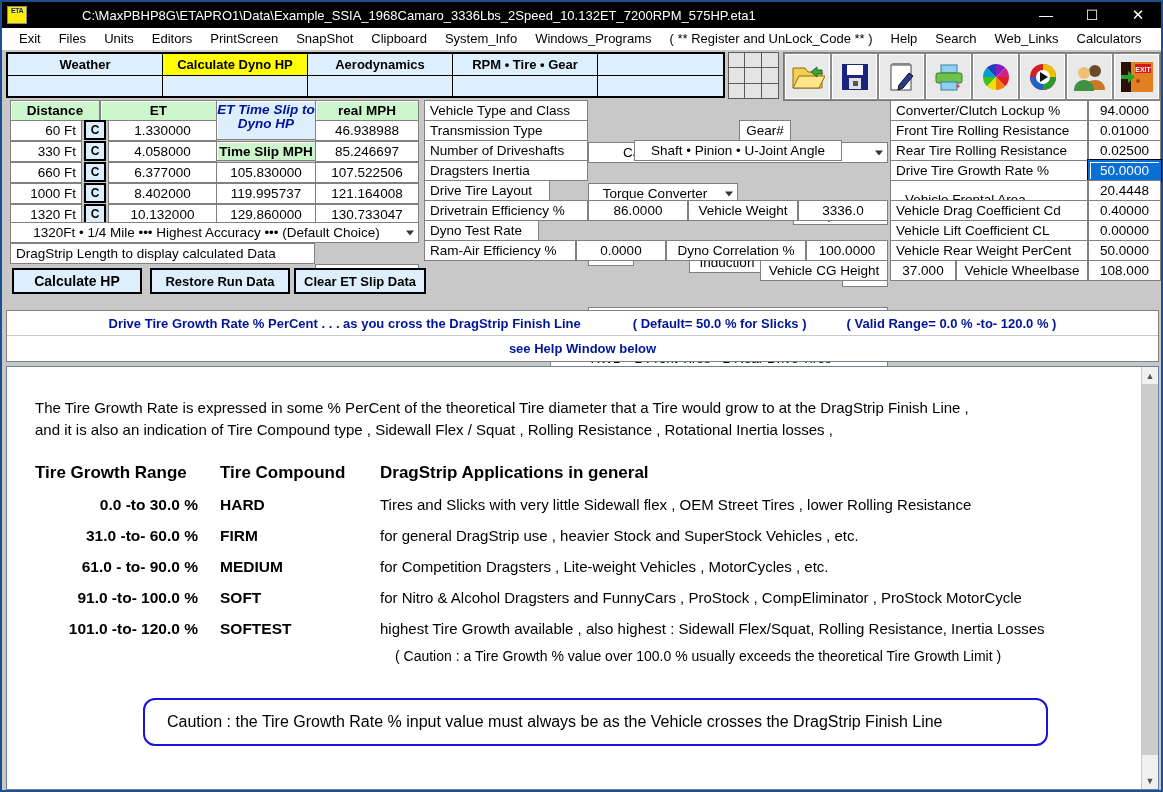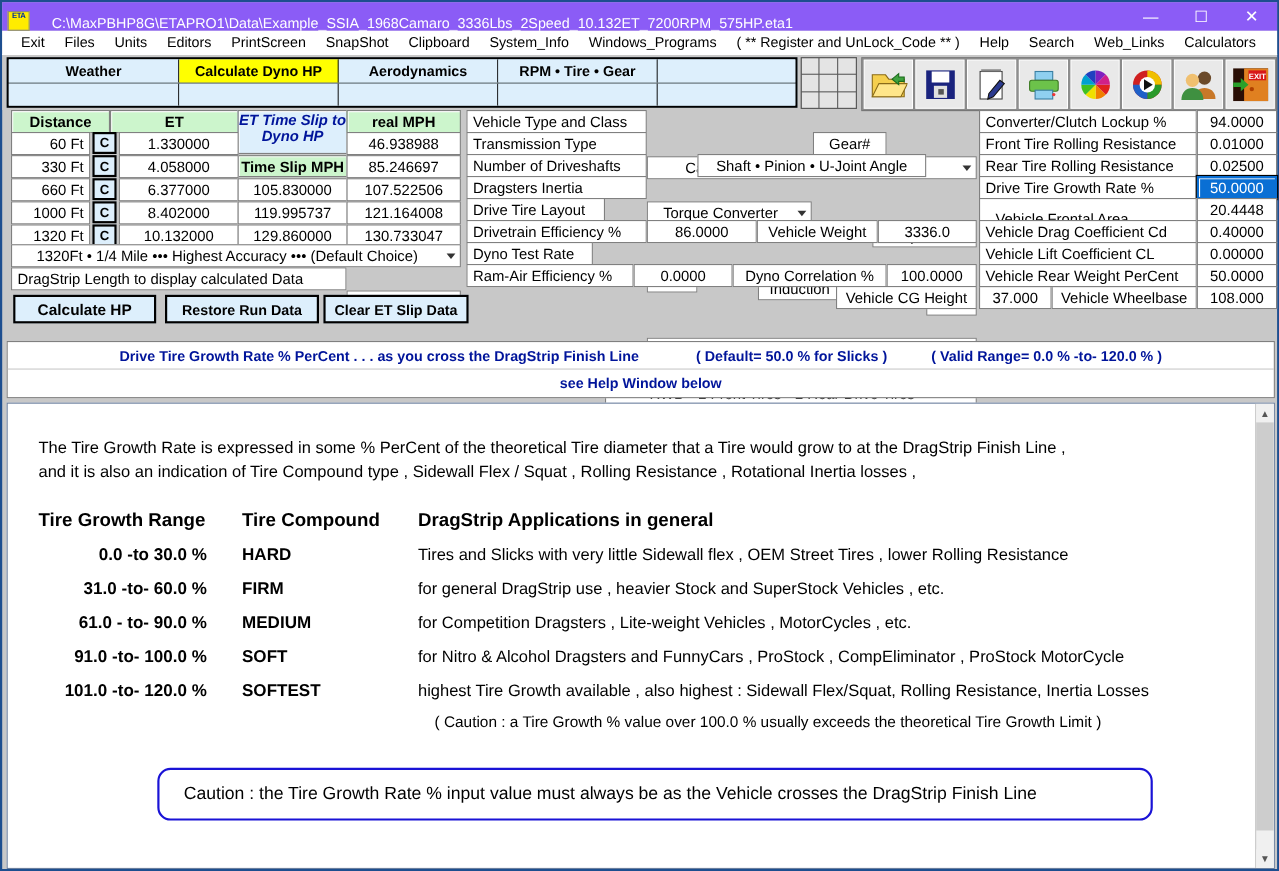--- a/index.html
+++ b/index.html
@@ -7,22 +7,22 @@
   body {
     font-family: "Liberation Sans", sans-serif;
     background:#d4d0c8;
     font-size:13px;
     color:#000;
   }
   #app { width:1163px; height:792px; position:relative; background:#c8c8c8;
          border:2px solid #1d4e8f; }
 
   
-  .titlebar { height:26px; background:#8b5cf6; display:flex; align-items:flex-end;
-              color:#fff; font-size:13px; }
+  .titlebar { height:26px; background:#000000; display:flex; align-items:center;
+              color:#fff; font-size:13px;gap:35px; }
   .tb-icon { width:20px; height:18px; margin:0 6px 0 5px; background:#ffec00;
              border:1px solid #888; position:relative; flex:0 0 auto;}
   .tb-icon:after { content:"ETA"; position:absolute; inset:0; font-size:7px;
              font-weight:bold; color:#00309a; line-height:8px; text-align:center;
              letter-spacing:-0.5px; }
   .tb-title { flex:1 1 auto; padding-left:14px; white-space:nowrap; overflow:hidden;}
   .tb-btns { display:flex; flex:0 0 auto; }
   .tb-btn { width:46px; height:26px; display:flex; align-items:center;
             justify-content:center; color:#fff; font-size:14px; }
   .tb-btn.close { font-size:15px; }
@@ -98,21 +98,21 @@
   
   .help { position:absolute; left:4px; top:364px; width:1153px; height:424px;
           background:#fff; border:1px solid #6b7f9e; overflow:hidden; }
   .helpinner { position:absolute; left:0; top:0; right:17px; bottom:0;
                padding:30px 0 0 28px; }
   .hp { font-size:15px; line-height:22px; white-space:nowrap; }
   .hhdr { font-size:17px; font-weight:bold; margin-top:22px; display:flex; }
   .hhdr .c1 { width:185px; }
   .hhdr .c2 { width:160px; }
   .hrow { display:flex; font-size:15px; margin-top:13px; align-items:baseline; }
-  .hrow .c1 { width:185px; text-align:right; padding-right:32px; font-weight:bold;
+  .hrow .c1 { width:185px; text-align:right; padding-right:22px; font-weight:bold;
               font-size:15.5px;}
   .hrow .c2 { width:160px; font-weight:bold; font-size:15.5px; }
   .hrow .c3 { white-space:nowrap; }
   .hcau { margin-top:10px; padding-left:360px; font-size:14px; }
   .cautionbox { margin:34px 0 0 108px; width:905px; height:48px;
                 border:2px solid #1a13d6; border-radius:12px; display:flex;
                 align-items:center; padding-left:22px; font-size:16px;
                 background:#fff; }
 
   .sbar { position:absolute; right:0; top:0; bottom:0; width:17px;
@@ -313,21 +313,21 @@
     <div class="fld combo" style="left:584px; top:2px; width:300px; height:21px;">
       <span>Car •  Super Stock / GT •  1960-1980</span>
         <span class="arr"></span>
     </div>
 
     <div class="fld lbl" style="left:420px; top:22px; width:164px; height:21px;">Transmission Type</div>
     <div class="fld combo" style="left:584px; top:22px; width:150px; height:21px;">
       <span>Torque Converter</span>
         <span class="arr"></span>
     </div>
-    <div class="fld lblc" style="left:735px; top:22px; width:67px; height:21px;">Gear#</div>
+    <div class="fld lblc" style="left:735px; top:22px; width:52px; height:21px;">Gear#</div>
     <div class="fld combo" style="left:789px; top:22px; width:95px; height:21px;">
       <span>2  Speed</span>
         <span class="arr"></span>
     </div>
 
     <div class="fld lbl" style="left:420px; top:42px; width:164px; height:21px;">Number of Driveshafts</div>
     <div class="fld combo" style="left:584px; top:42px; width:46px; height:21px;">
       <span>1</span>
         <span class="arr"></span>
     </div>

